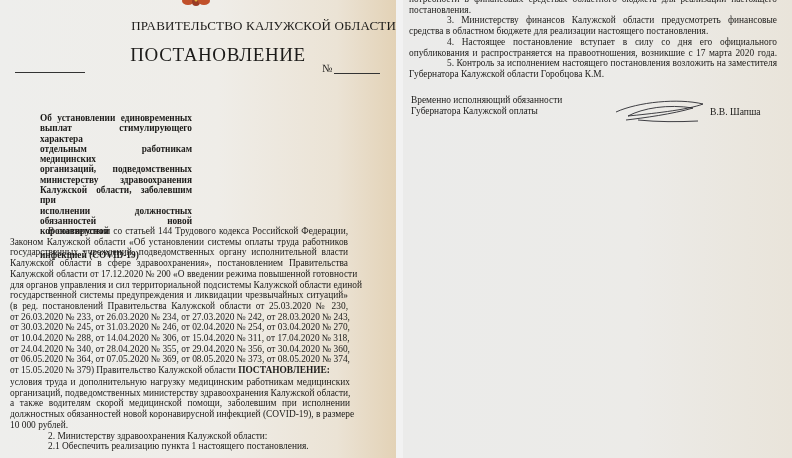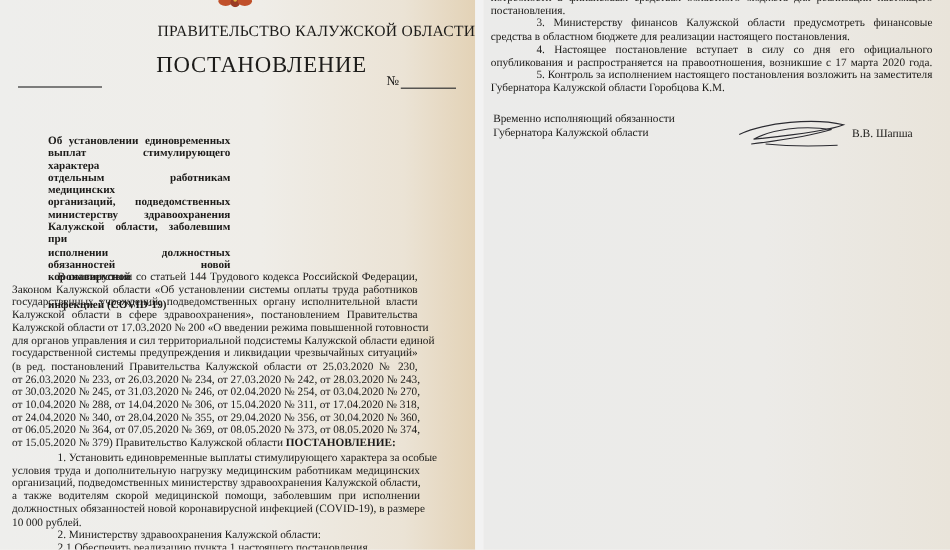--- a/index.html
+++ b/index.html
@@ -59,34 +59,33 @@
     <span>исполнении должностных</span>
     <span>обязанностей новой коронавирусной</span>
     <span class="last">инфекцией (COVID-19)</span>
   </div>
 
   <div class="abs body-text" id="preamble">
     <span class="l" style="padding-left:38px">В соответствии со статьей 144 Трудового кодекса Российской Федерации,</span>
     <span class="l">Законом Калужской области «Об установлении системы оплаты труда работников</span>
     <span class="l">государственных учреждений, подведомственных органу исполнительной власти</span>
     <span class="l">Калужской области в сфере здравоохранения», постановлением Правительства</span>
-    <span class="l">Калужской области от 17.03.2020 № 200 «О введении режима повышенной готовности</span>
+    <span class="l">Калужской области от 17.12.2020 № 200 «О введении режима повышенной готовности</span>
     <span class="l">для органов управления и сил территориальной подсистемы Калужской области единой</span>
     <span class="l">государственной системы предупреждения и ликвидации чрезвычайных ситуаций»</span>
     <span class="l">(в ред. постановлений Правительства Калужской области от 25.03.2020 № 230,</span>
     <span class="l">от 26.03.2020 № 233, от 26.03.2020 № 234, от 27.03.2020 № 242, от 28.03.2020 № 243,</span>
     <span class="l">от 30.03.2020 № 245, от 31.03.2020 № 246, от 02.04.2020 № 254, от 03.04.2020 № 270,</span>
     <span class="l">от 10.04.2020 № 288, от 14.04.2020 № 306, от 15.04.2020 № 311, от 17.04.2020 № 318,</span>
     <span class="l">от 24.04.2020 № 340, от 28.04.2020 № 355, от 29.04.2020 № 356, от 30.04.2020 № 360,</span>
     <span class="l">от 06.05.2020 № 364, от 07.05.2020 № 369, от 08.05.2020 № 373, от 08.05.2020 № 374,</span>
     <span class="l last"><span>от 15.05.2020 № 379) Правительство Калужской области </span><b>ПОСТАНОВЛЕНИЕ:</b></span>
   </div>
 
   <div class="abs body-text" id="resolution">
-    <span class="l" style="padding-left:38px">1. Установить единовременные выплаты стимулирующего характера за особые</span>
     <span class="l">условия труда и дополнительную нагрузку медицинским работникам медицинских</span>
     <span class="l">организаций, подведомственных министерству здравоохранения Калужской области,</span>
     <span class="l">а также водителям скорой медицинской помощи, заболевшим при исполнении</span>
     <span class="l">должностных обязанностей новой коронавирусной инфекцией (COVID-19), в размере</span>
     <span class="l last">10 000 рублей.</span>
     <span class="l last" style="padding-left:38px">2. Министерству здравоохранения Калужской области:</span>
     <span class="l last" style="padding-left:38px">2.1 Обеспечить реализацию пункта 1 настоящего постановления.</span>
   </div>
 </div>
 
@@ -99,19 +98,19 @@
     <span class="l" style="padding-left:38px">3. Министерству финансов Калужской области предусмотреть финансовые</span>
     <span class="l last">средства в областном бюджете для реализации настоящего постановления.</span>
     <span class="l" style="padding-left:38px">4. Настоящее постановление вступает в силу со дня его официального</span>
     <span class="l">опубликования и распространяется на правоотношения, возникшие с 17 марта 2020 года.</span>
     <span class="l" style="padding-left:38px">5. Контроль за исполнением настоящего постановления возложить на заместителя</span>
     <span class="l last">Губернатора Калужской области Горобцова К.М.</span>
   </div>
 
   <div class="abs sig-title">
     <div>Временно исполняющий обязанности</div>
-    <div>Губернатора Калужской области</div>
+    <div>Губернатора Калужской оплаты</div>
   </div>
   <svg class="abs signature" viewBox="0 0 100 30">
     <path d="M8 18 C30 8, 70 4, 95 10 C80 16, 40 20, 20 22 C35 14, 60 10, 85 14 C65 20, 35 24, 18 26 M30 26 C50 28, 70 28, 90 27" fill="none" stroke="#2a2a30" stroke-width="0.9"></path>
   </svg>
   <div class="abs sig-name">В.В. Шапша</div>
 </div>
 
 </body></html>

